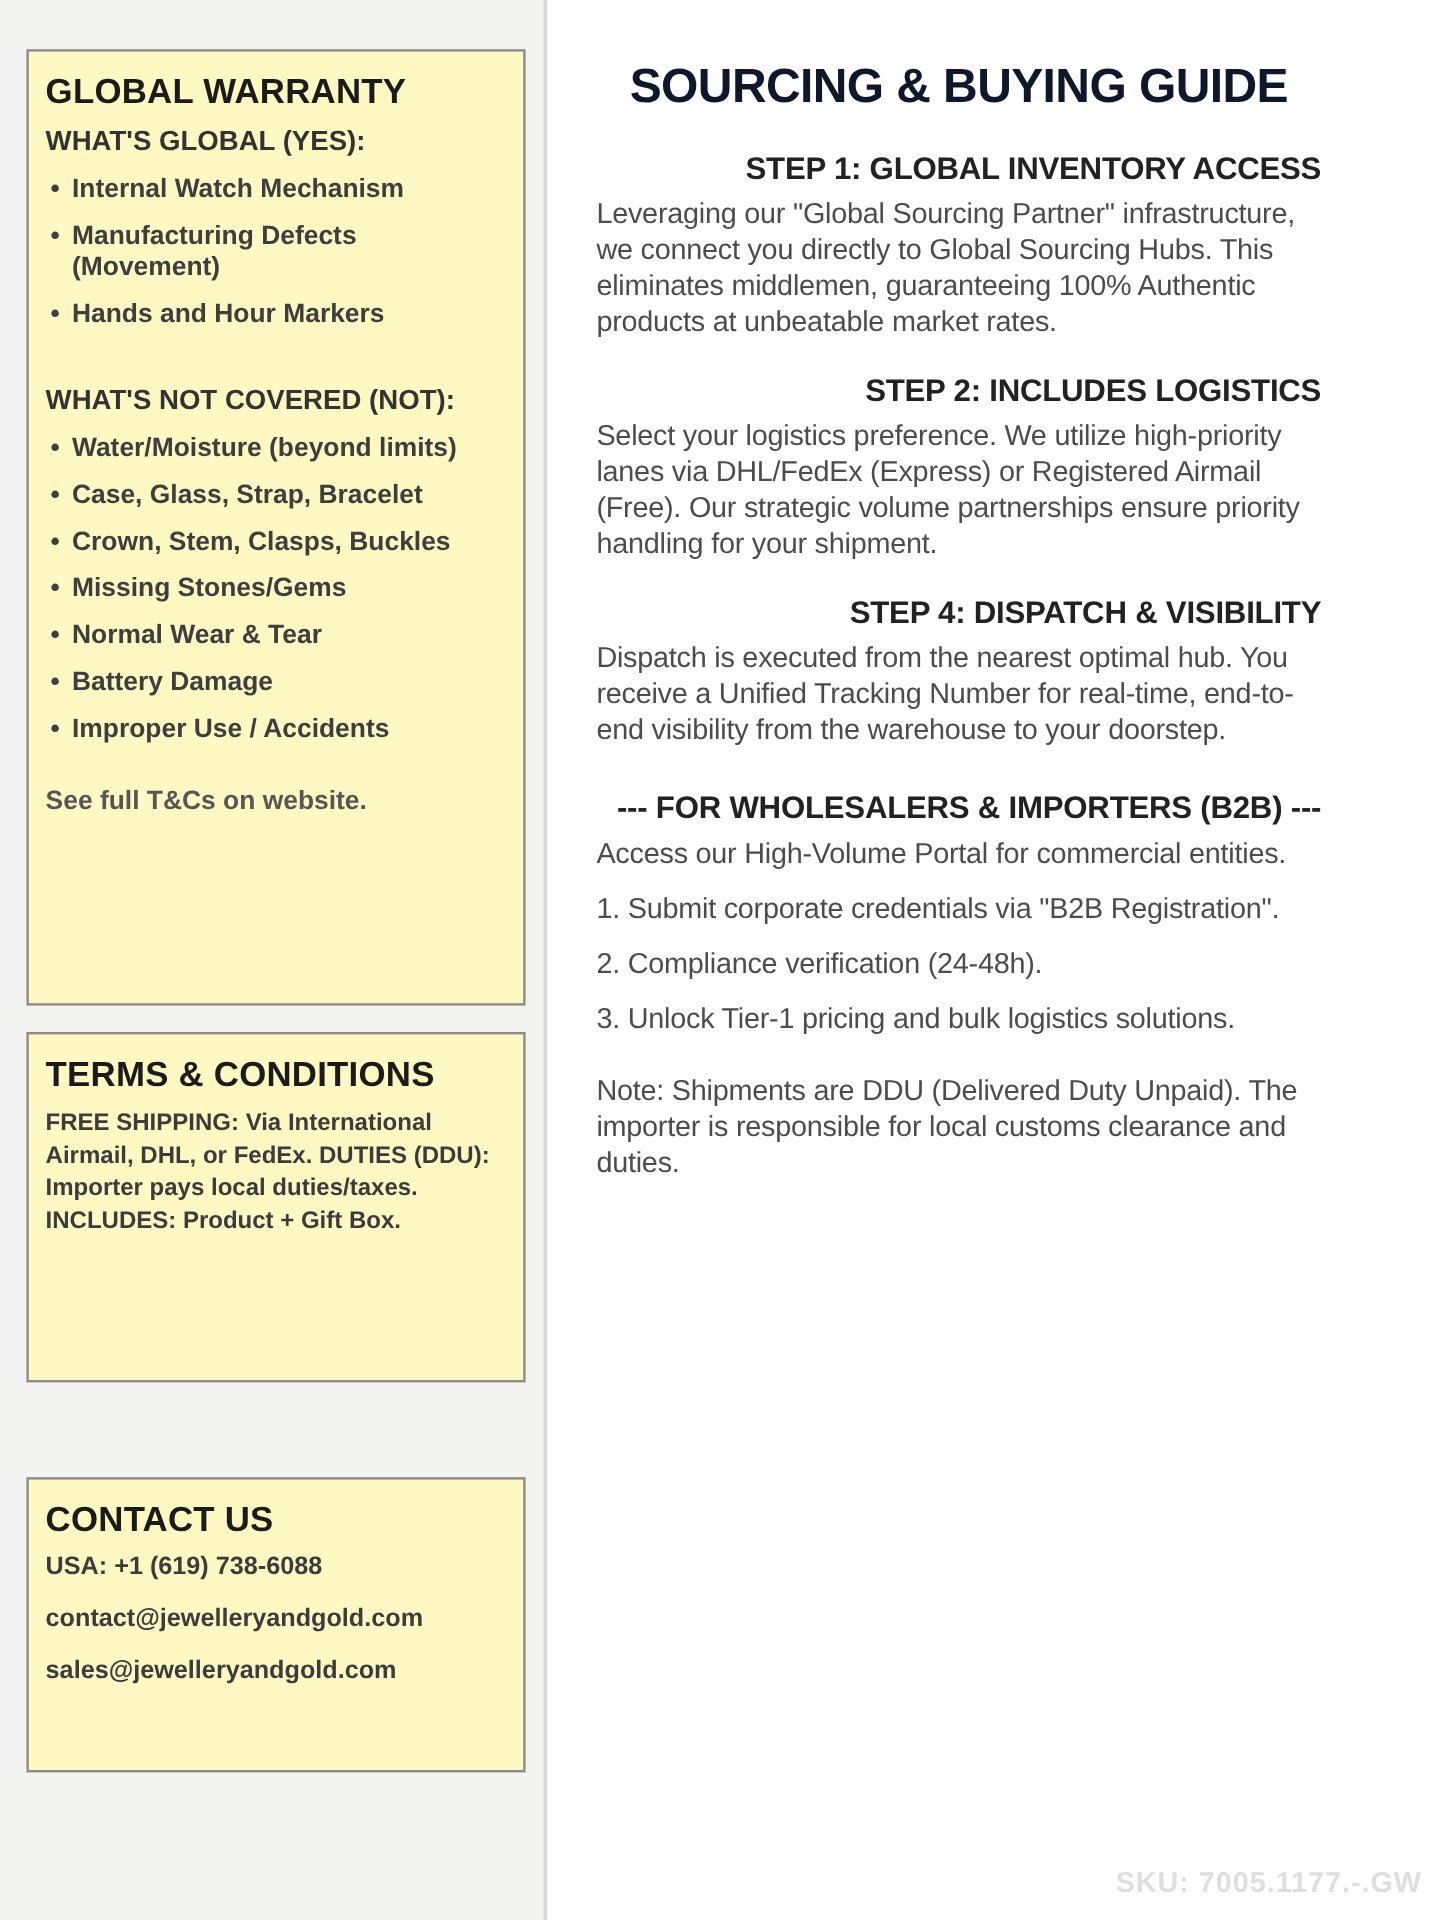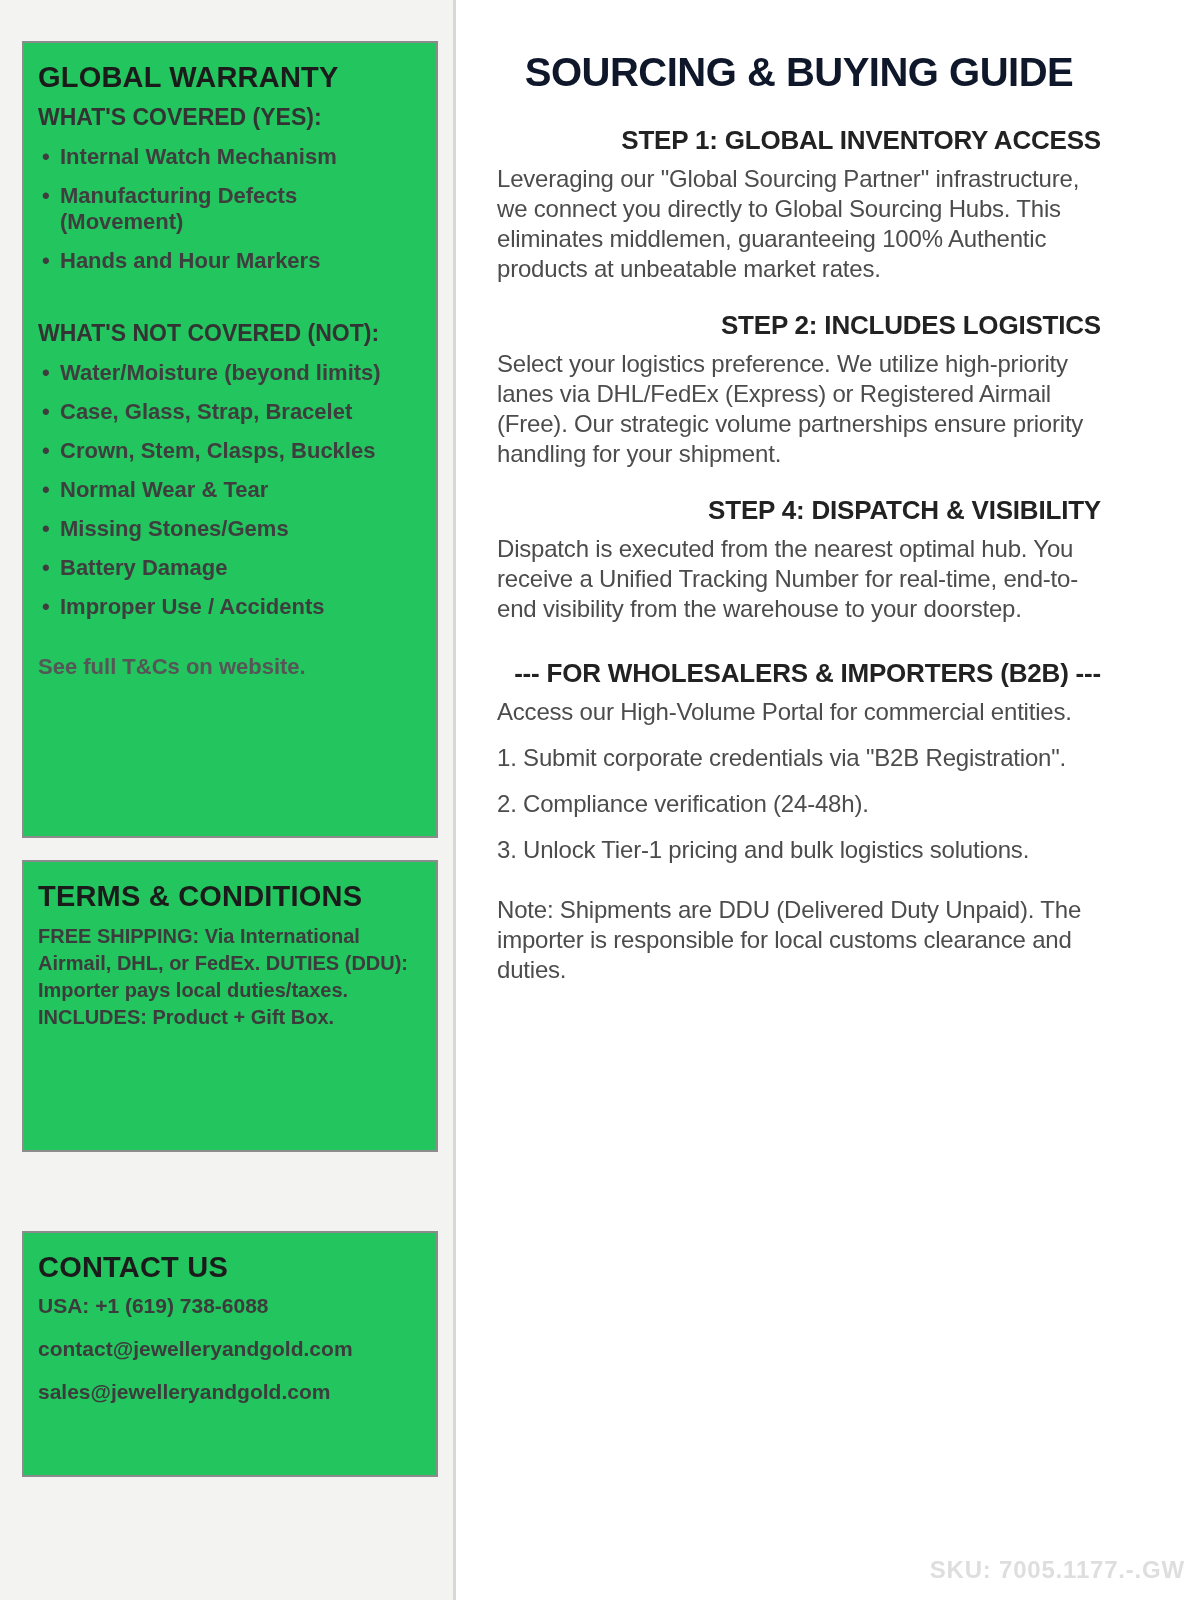--- a/index.html
+++ b/index.html
@@ -17,21 +17,21 @@
     position: absolute; left: 0; top: 0;
     width: 456px; height: 1600px;
     background: #f3f3f1;
     border-right: 3px solid #d8d8d6;
     box-sizing: border-box;
   }
   .box {
     position: absolute; left: 22px; width: 416px;
     box-sizing: border-box;
     border: 2px solid #8c8c8c;
-    background: #22c55e;
+    background: #fef9c3;
     padding: 18px 14px 14px 14px;
   }
   .box-warranty { top: 41px;  height: 797px; }
   .box-terms    { top: 860px; height: 292px; }
   .box-contact  { top: 1231px; height: 246px; }
 
   .box h2 {
     margin: 0 0 10px 0;
     font-size: 29px; font-weight: 800;
     color: #1b1b1b; letter-spacing: 0.2px;
@@ -106,33 +106,33 @@
 </style>
 </head>
 <body>
 
 <div class="page">
 
   <aside class="sidebar">
 
     <section class="box box-warranty">
       <h2>GLOBAL WARRANTY</h2>
-      <h3>WHAT'S COVERED (YES):</h3>
+      <h3>WHAT'S GLOBAL (YES):</h3>
       <ul class="bullets">
         <li>Internal Watch Mechanism</li>
         <li>Manufacturing Defects (Movement)</li>
         <li>Hands and Hour Markers</li>
       </ul>
       <h3 class="second">WHAT'S NOT COVERED (NOT):</h3>
       <ul class="bullets">
         <li>Water/Moisture (beyond limits)</li>
         <li>Case, Glass, Strap, Bracelet</li>
         <li>Crown, Stem, Clasps, Buckles</li>
+        <li>Missing Stones/Gems</li>
         <li>Normal Wear &amp; Tear</li>
-        <li>Missing Stones/Gems</li>
         <li>Battery Damage</li>
         <li>Improper Use / Accidents</li>
       </ul>
       <p class="footnote">See full T&amp;Cs on website.</p>
     </section>
 
     <section class="box box-terms">
       <h2>TERMS &amp; CONDITIONS</h2>
       <p class="terms-body">FREE SHIPPING: Via International Airmail, DHL, or FedEx.  DUTIES (DDU): Importer pays local duties/taxes.  INCLUDES: Product + Gift Box.</p>
     </section>

